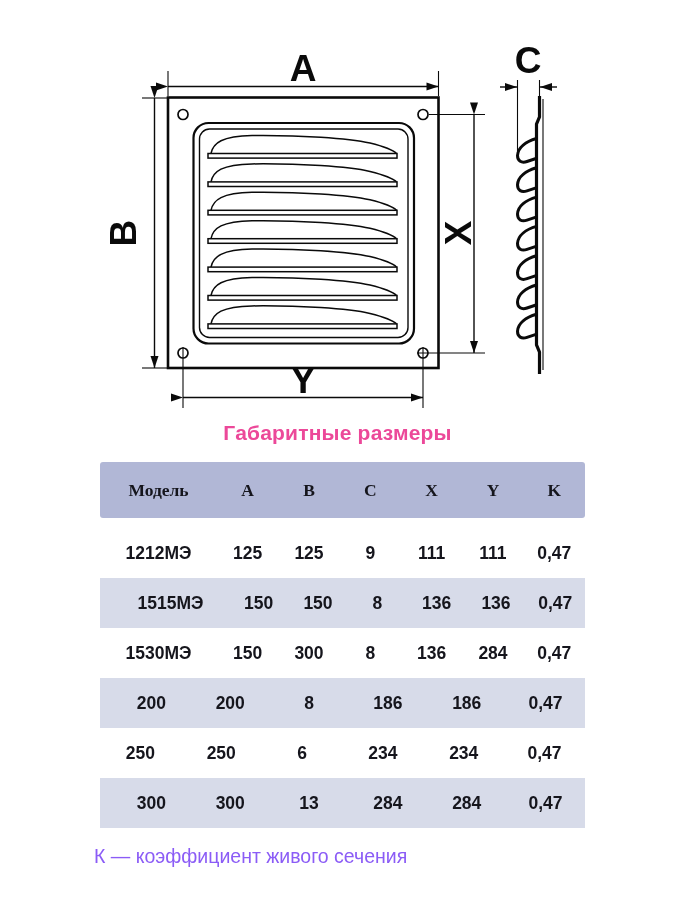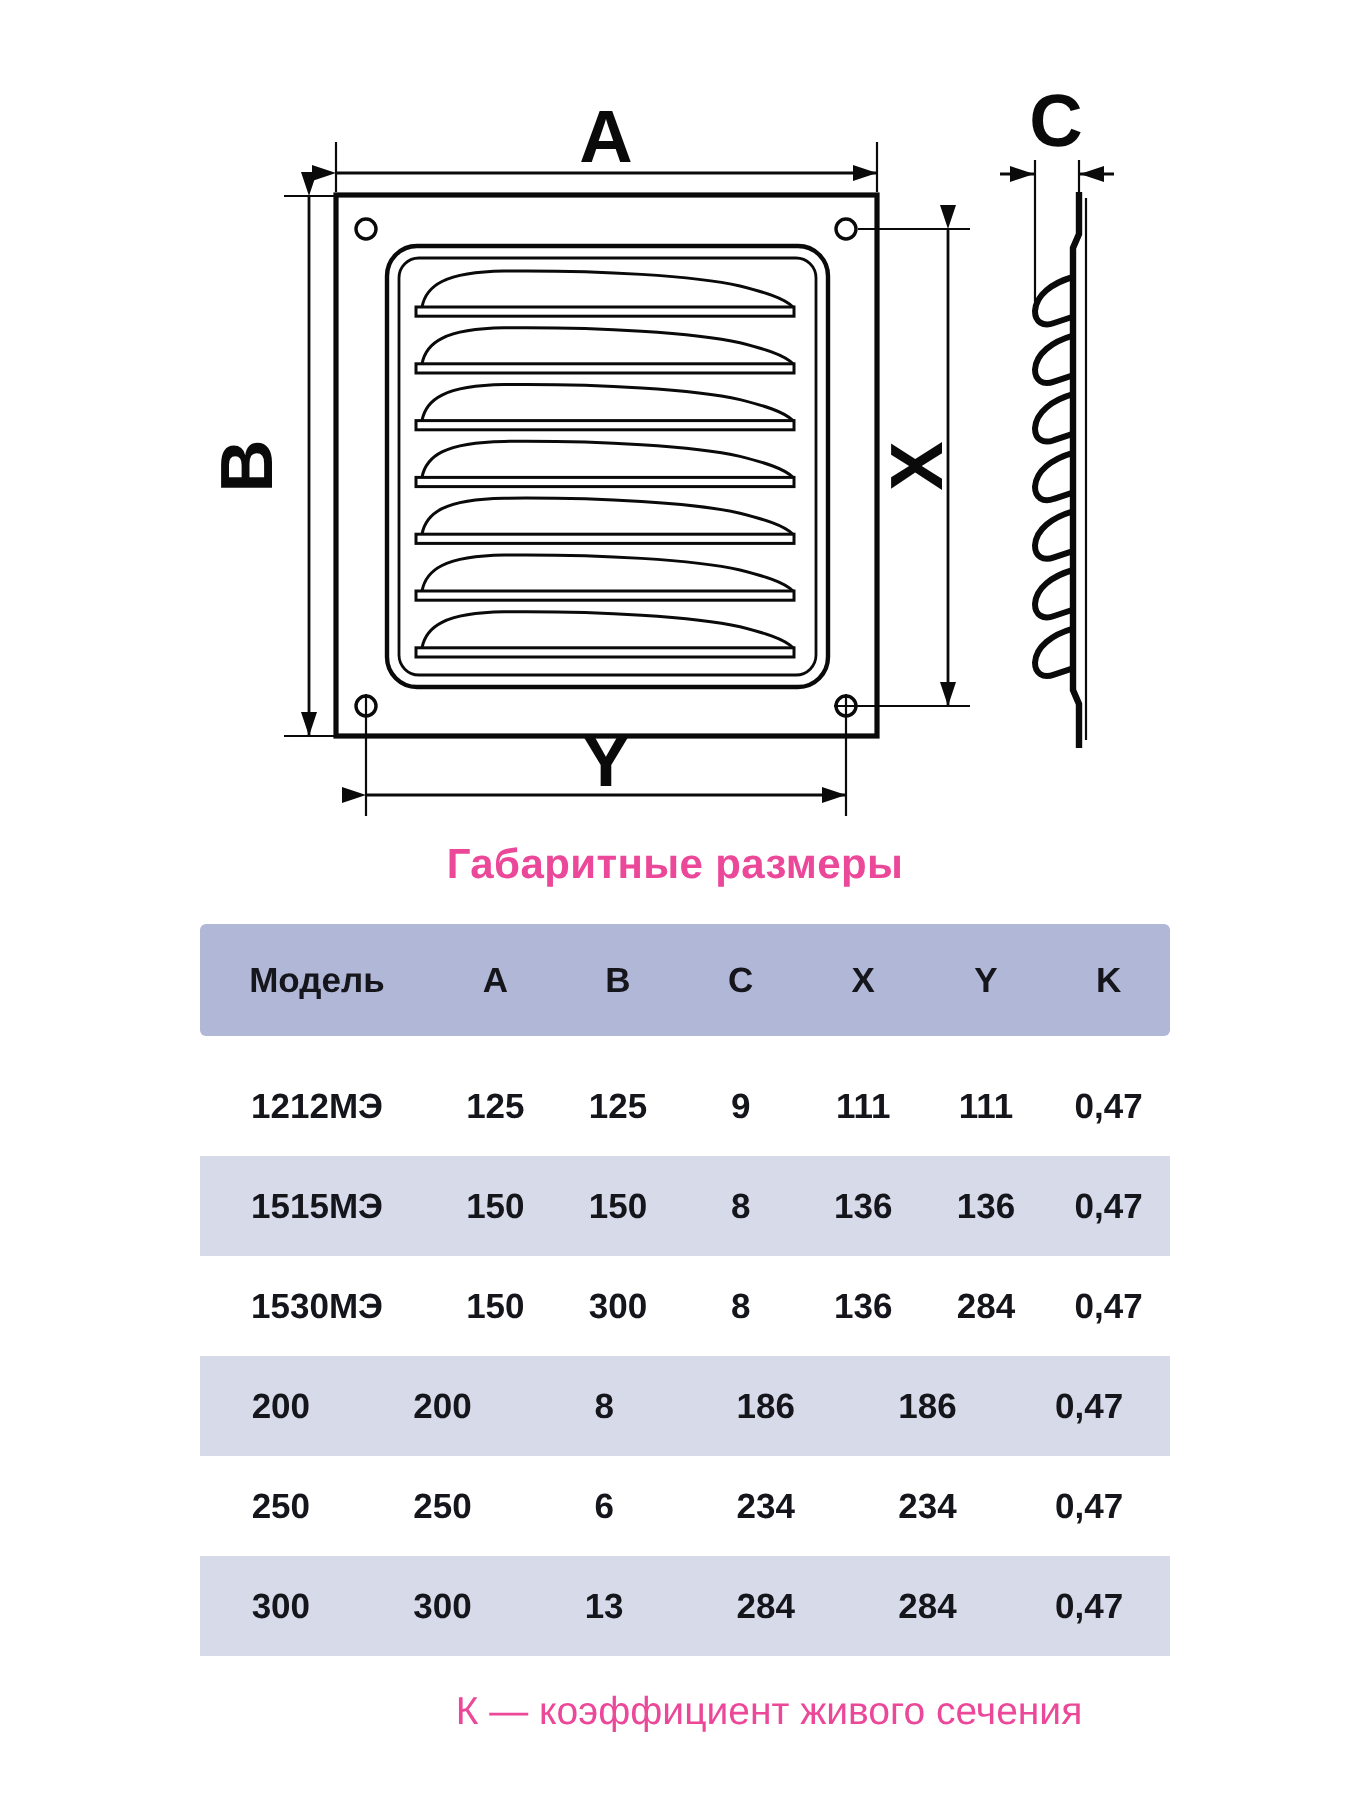--- a/index.html
+++ b/index.html
@@ -18,28 +18,28 @@
 
   .title{
     margin-top:6px;text-align:center;
     font-size:21px;font-weight:700;color:#ec4899;letter-spacing:.2px;
   }
 
   .dim-table{width:485px;margin:17px 0 0 100px;font-size:17.5px;font-weight:700;}
   .thead{
     display:flex;align-items:center;height:56px;
     background:var(--header-bg,#b1b7d6);
-    border-radius:3px;margin-bottom:10px;
+    border-radius:3px;margin-bottom:10px;font-family:Liberation Serif, serif;
   }
   .row{display:flex;align-items:center;height:50px;}
-  .row.stripe{background:var(--stripe-bg,#d7dbe9);}
+  .row.stripe{background:var(--stripe-bg,#d7dbe9);padding-left:12px;}
   .cell{flex:1;text-align:center;}
   .cell.model{flex:0 0 117px;}
 
-  .footnote{margin:17px 0 0 94px;font-size:19.5px;font-weight:400;color:#ec4899;text-align:center;}
+  .footnote{margin:17px 0 0 94px;font-size:19.5px;font-weight:400;color:#8b5cf6;}
 </style>
 </head>
 <body>
 
 <div class="page">
 
   <svg class="drawing" viewBox="0 0 675 415" xmlns="http://www.w3.org/2000/svg">
     <defs>
       <marker id="arr" viewBox="0 0 14 10" markerWidth="14" markerHeight="10" refX="13" refY="5" orient="auto" markerUnits="userSpaceOnUse">
         <path d="M13 5 L1 1 L1 9 Z" fill="#0a0a0a"></path>

